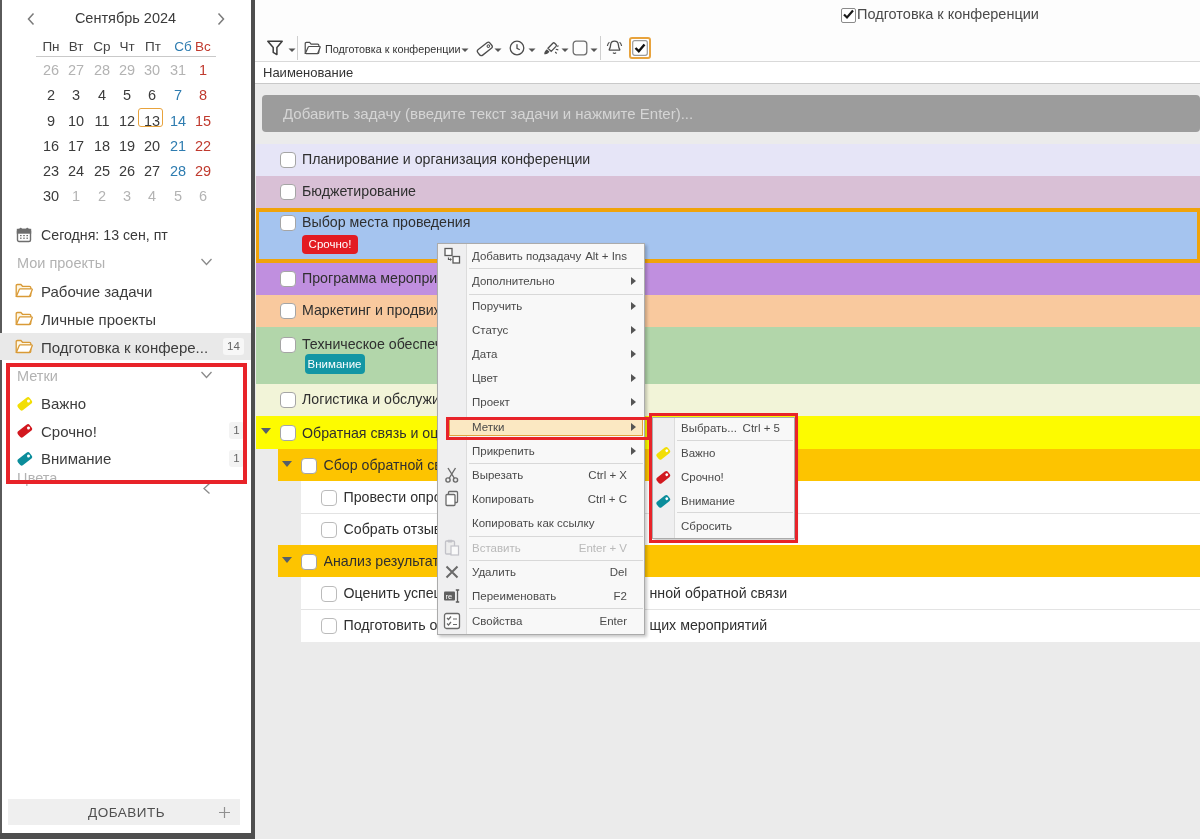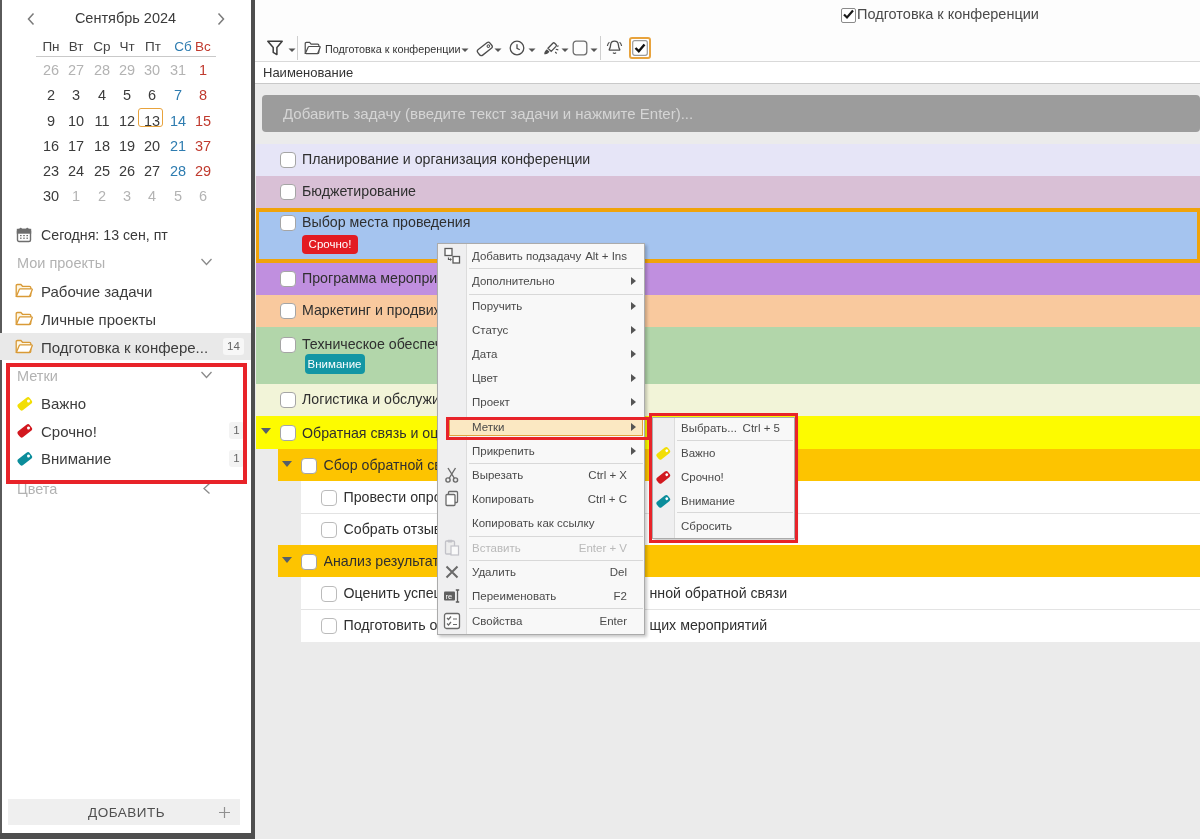--- a/index.html
+++ b/index.html
@@ -85,21 +85,21 @@
 <div class="cal-num" style="left:114px;top:113px;">12</div>
 <div class="cal-num" style="left:139px;top:113px;">13</div>
 <div class="cal-num cal-blue" style="left:165px;top:113px;">14</div>
 <div class="cal-num cal-red" style="left:190px;top:113px;">15</div>
 <div class="cal-num" style="left:38px;top:138px;">16</div>
 <div class="cal-num" style="left:63px;top:138px;">17</div>
 <div class="cal-num" style="left:89px;top:138px;">18</div>
 <div class="cal-num" style="left:114px;top:138px;">19</div>
 <div class="cal-num" style="left:139px;top:138px;">20</div>
 <div class="cal-num cal-blue" style="left:165px;top:138px;">21</div>
-<div class="cal-num cal-red" style="left:190px;top:138px;">37</div>
+<div class="cal-num cal-red" style="left:190px;top:138px;">22</div>
 <div class="cal-num" style="left:38px;top:163px;">23</div>
 <div class="cal-num" style="left:63px;top:163px;">24</div>
 <div class="cal-num" style="left:89px;top:163px;">25</div>
 <div class="cal-num" style="left:114px;top:163px;">26</div>
 <div class="cal-num" style="left:139px;top:163px;">27</div>
 <div class="cal-num cal-blue" style="left:165px;top:163px;">28</div>
 <div class="cal-num cal-red" style="left:190px;top:163px;">29</div>
 <div class="cal-num" style="left:38px;top:188px;">30</div>
 <div class="cal-num cal-gray" style="left:63px;top:188px;">1</div>
 <div class="cal-num cal-gray" style="left:89px;top:188px;">2</div>
@@ -164,21 +164,21 @@
 <div class="sb-item" style="top:423px;">Срочно!</div>
 <div class="sb-badge" style="left:229px;top:422px;width:15px;height:17px;line-height:17px;">1</div>
 <svg class="abs" style="left:16px;top:450px" width="17" height="17" viewBox="0 0 17 17">
     <g transform="rotate(-38 8.5 8.5)">
       <rect x="1" y="5.2" width="15" height="7.6" rx="2.4" fill="#0b8d9b"></rect>
       <circle cx="13.2" cy="9" r="1.5" fill="#fff"></circle>
     </g>
   </svg>
 <div class="sb-item" style="top:450px;">Внимание</div>
 <div class="sb-badge" style="left:229px;top:450px;width:15px;height:17px;line-height:17px;">1</div>
-<div class="sb-head" style="top:481px;text-align:right;">Цвета</div>
+<div class="sb-head" style="top:470px;text-align:right;">Цвета</div>
 <svg class="abs" style="left:202px;top:482px" width="10" height="13" viewBox="0 0 10 13">
     <path d="M7.5 1.5 L2 6.5 L7.5 11.5" fill="none" stroke="#8a8a8a" stroke-width="1.3"></path>
   </svg>
 <div class="abs" style="left:8px;top:799px;width:232px;height:26px;background:#efefef;"></div>
 <div class="abs" style="left:88px;top:805px;font-size:13.5px;color:#4f4f4f;letter-spacing:0.5px;">ДОБАВИТЬ</div>
 <svg class="abs" style="left:218px;top:806px" width="13" height="13" viewBox="0 0 13 13">
     <path d="M6.5 1 V12 M1 6.5 H12" stroke="#909090" stroke-width="1.2"></path>
   </svg>
 <div class="abs" style="left:255px;top:0;width:945px;height:61px;background:#fdfdfd;"></div>
 <div class="abs" style="left:255px;top:61px;width:945px;height:1px;background:#d9d9d9;"></div>

